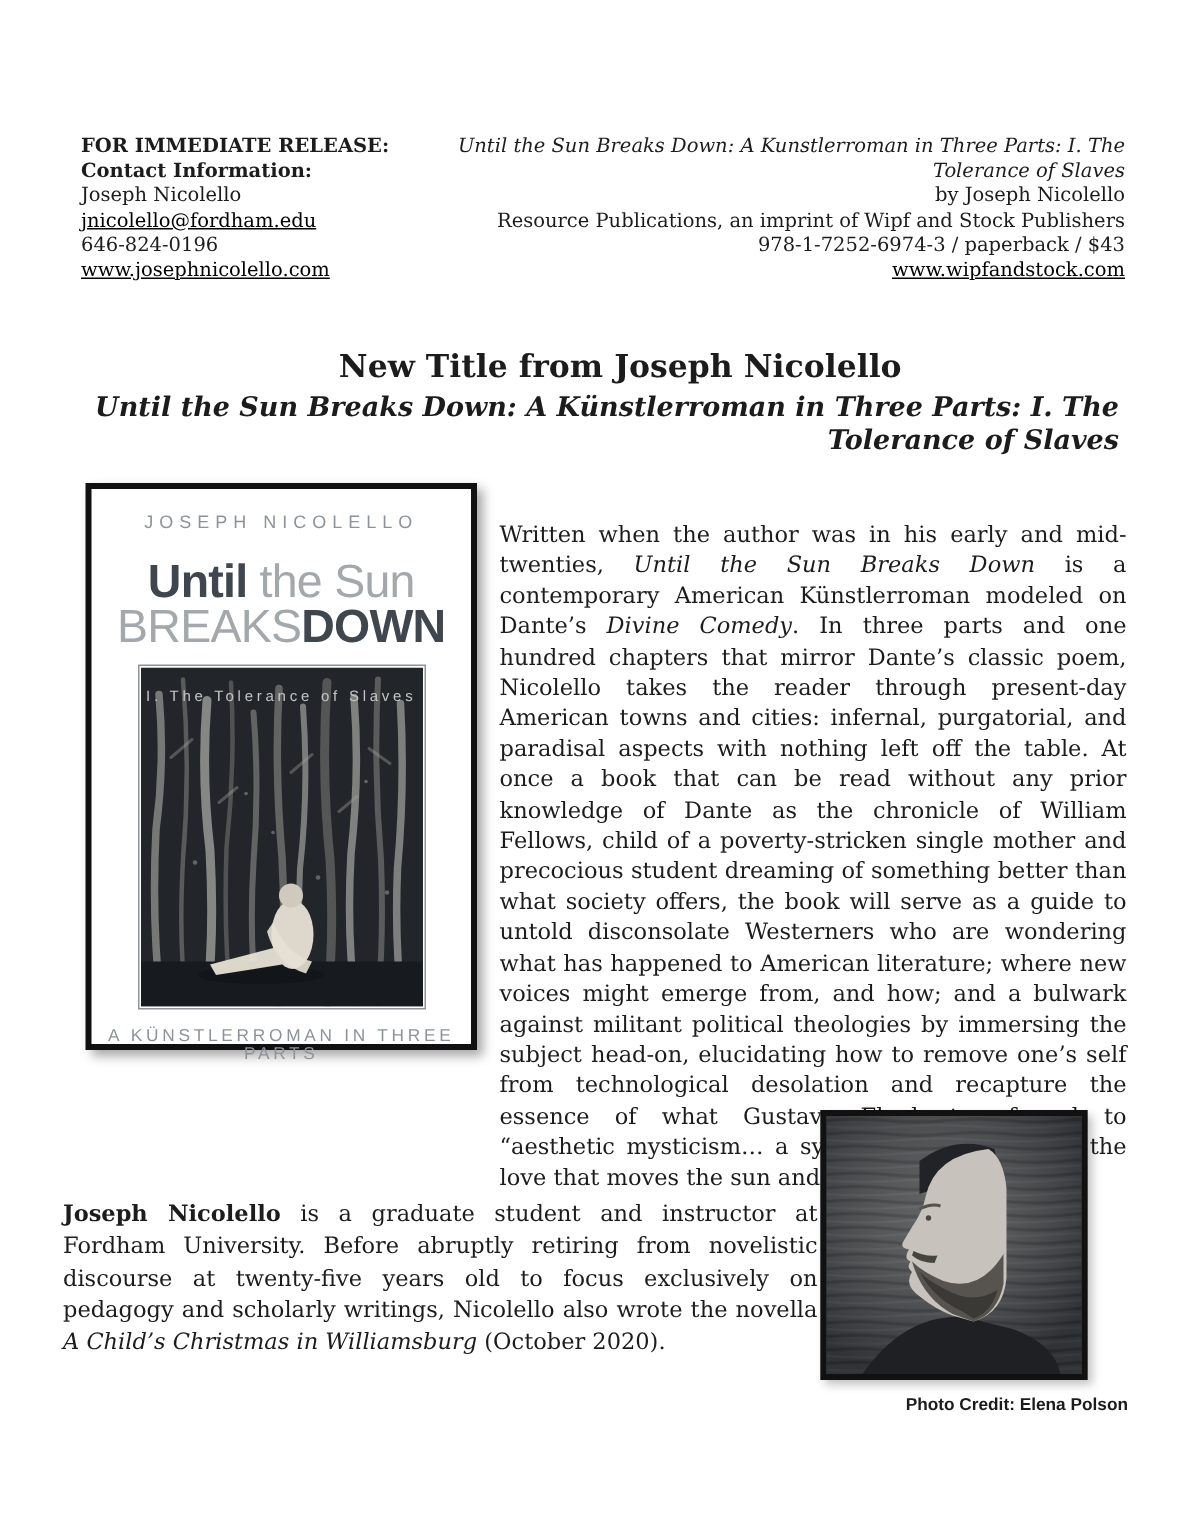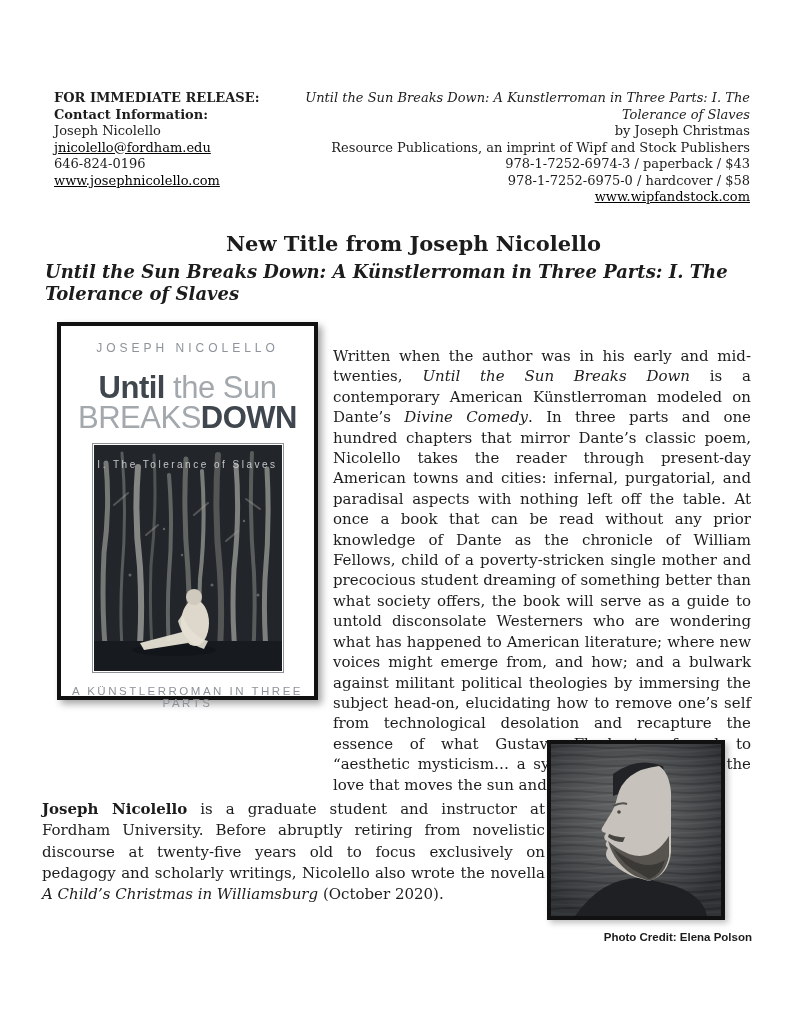--- a/index.html
+++ b/index.html
@@ -28,21 +28,21 @@
     color: #000000; text-decoration: underline; display: block; cursor: pointer;
   }
   .bookinfo a.link { display: inline-block; }
   
   .headline {
     position: absolute; left: 0; top: 231px; width: 791px;
     text-align: center; font-size: 21px; font-weight: bold; padding-left: 36px;
   }
   .headline2 {
     position: absolute; left: 45px; top: 261px; width: 701px;
-    text-align: left; font-size: 18px; font-weight: bold; font-style: italic;
+    text-align: right; font-size: 18px; font-weight: bold; font-style: italic;
     line-height: 22px;
   }
   
   .cover {
     position: absolute; left: 57px; top: 322px;
     width: 261px; height: 378px;
     background: #ffffff;
     border: 4px solid #111111;
     box-shadow: 4px 4px 7px rgba(0,0,0,0.35);
     text-align: center;
@@ -108,24 +108,23 @@
     <div class="b">Contact Information:</div>
     <div>Joseph Nicolello</div>
     <a class="link">jnicolello@fordham.edu</a>
     <div>646-824-0196</div>
     <a class="link">www.josephnicolello.com</a>
   </div>
 
   <div class="bookinfo">
     <div class="i">Until the Sun Breaks Down: A Kunstlerroman in Three Parts: I. The</div>
     <div class="i">Tolerance of Slaves</div>
-    <div>by Joseph Christmas</div>
+    <div>by Joseph Nicolello</div>
     <div>Resource Publications, an imprint of Wipf and Stock Publishers</div>
     <div>978-1-7252-6974-3 / paperback / $43</div>
-    <div>978-1-7252-6975-0 / hardcover / $58</div>
     <a class="link">www.wipfandstock.com</a>
   </div>
 
   <div class="headline">New Title from Joseph Nicolello</div>
   <div class="headline2">Until the Sun Breaks Down: A Künstlerroman in Three Parts: I. The Tolerance of Slaves</div>
 
   <div class="cover">
     <div class="cover-author">JOSEPH NICOLELLO</div>
     <div class="cover-title">
       <span class="ct-dark">Until</span><span class="ct-light"> the Sun</span><br>

